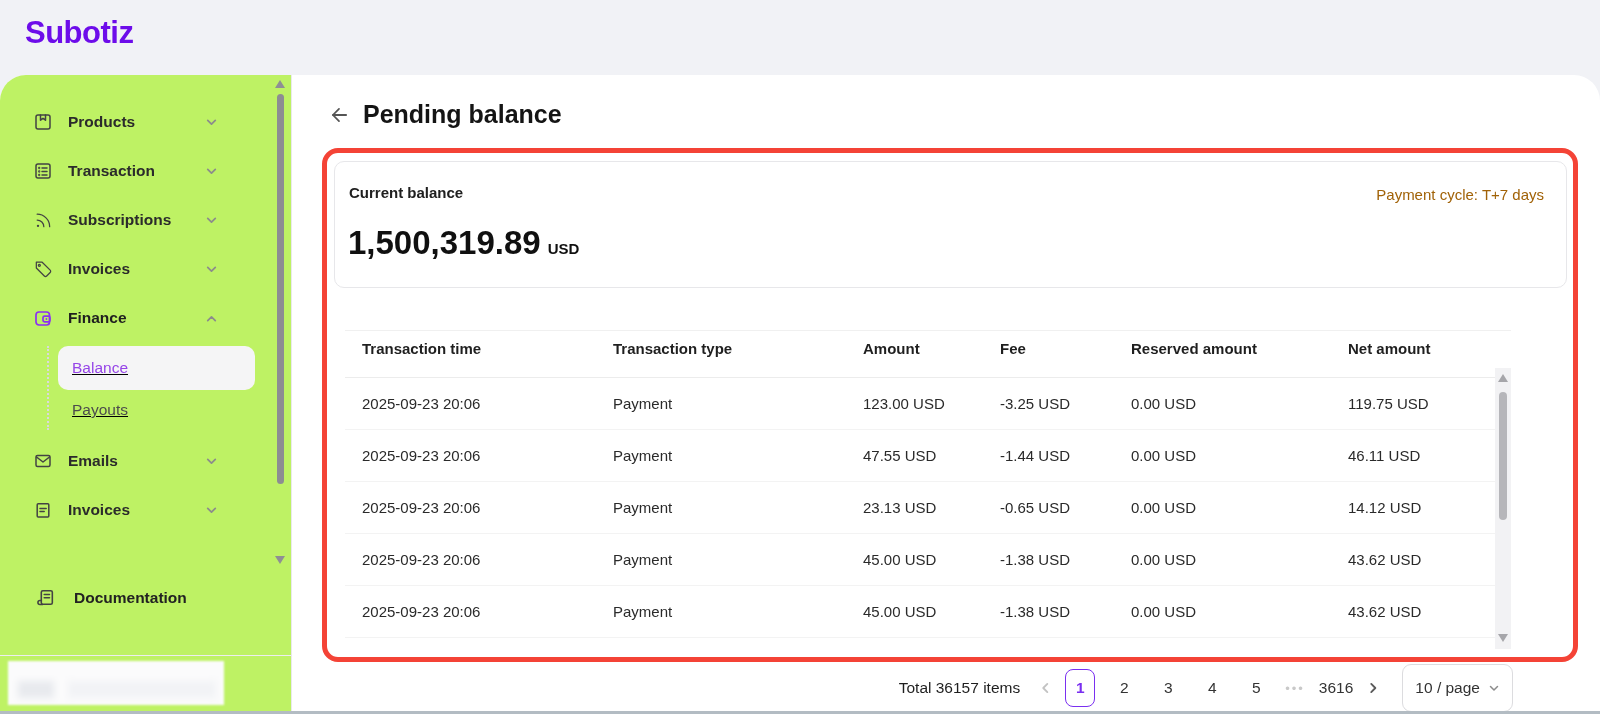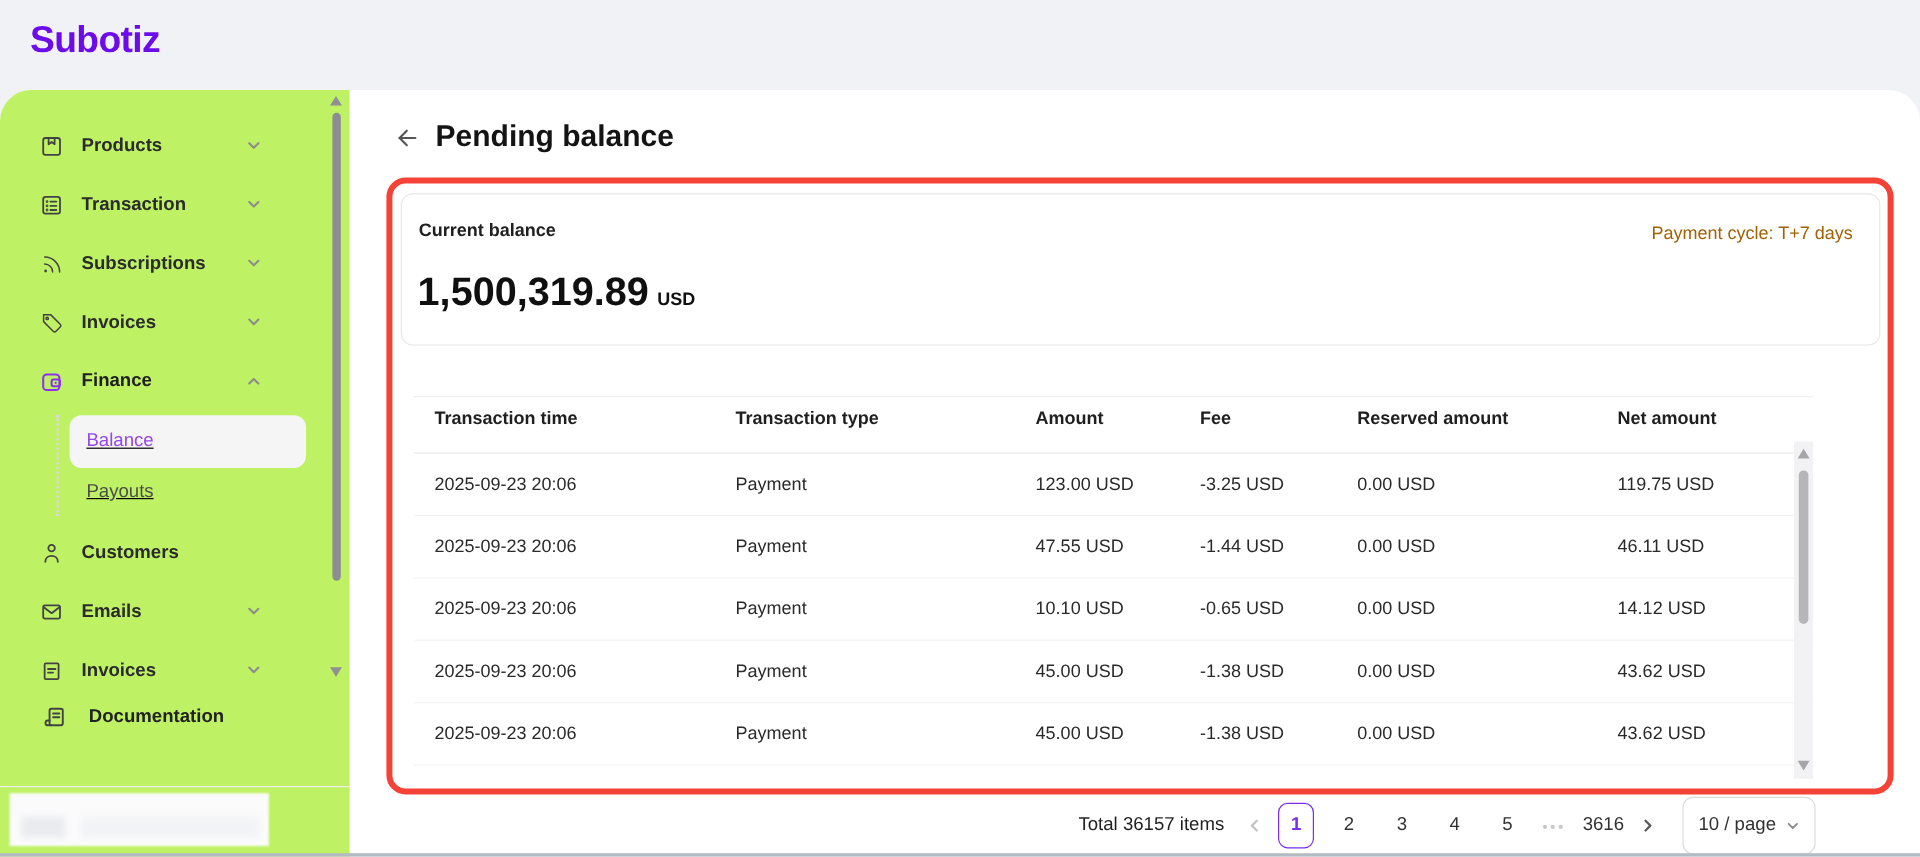--- a/index.html
+++ b/index.html
@@ -209,29 +209,20 @@
       <div class="submenu">
         <div class="dotline"></div>
         <div class="sub-active">
           <span class="lbl">Balance</span>
         </div>
         <div class="sub-item">
           <span class="lbl">Payouts</span>
         </div>
       </div>
 
-      <div class="mi">
-        <span class="ic">
-          <svg viewBox="0 0 20 20" class="icon-stroke">
-              <circle cx="10" cy="5.8" r="2.7"></circle>
-              <path d="M4.8 17.2c0-3.1 2.3-4.9 5.2-4.9s5.2 1.8 5.2 4.9"></path>
-            </svg>
-        </span>
-        <span class="lbl">Customers</span>
-      </div>
 
       <div class="mi">
         <span class="ic">
           <svg viewBox="0 0 20 20" class="icon-stroke">
               <rect x="3" y="4.5" width="14" height="11" rx="1.5"></rect>
               <path d="M3.5 6 10 11l6.5-5"></path>
             </svg>
         </span>
         <span class="lbl">Emails</span>
         <span class="chev">
@@ -319,21 +310,21 @@
         <span class="c1">2025-09-23 20:06</span>
         <span class="c2">Payment</span>
         <span class="c3">47.55 USD</span>
         <span class="c4">-1.44 USD</span>
         <span class="c5">0.00 USD</span>
         <span class="c6">46.11 USD</span>
       </div>
         <div class="trow">
         <span class="c1">2025-09-23 20:06</span>
         <span class="c2">Payment</span>
-        <span class="c3">10.10 USD</span>
+        <span class="c3">23.13 USD</span>
         <span class="c4">-0.65 USD</span>
         <span class="c5">0.00 USD</span>
         <span class="c6">14.12 USD</span>
       </div>
         <div class="trow">
         <span class="c1">2025-09-23 20:06</span>
         <span class="c2">Payment</span>
         <span class="c3">45.00 USD</span>
         <span class="c4">-1.38 USD</span>
         <span class="c5">0.00 USD</span>

